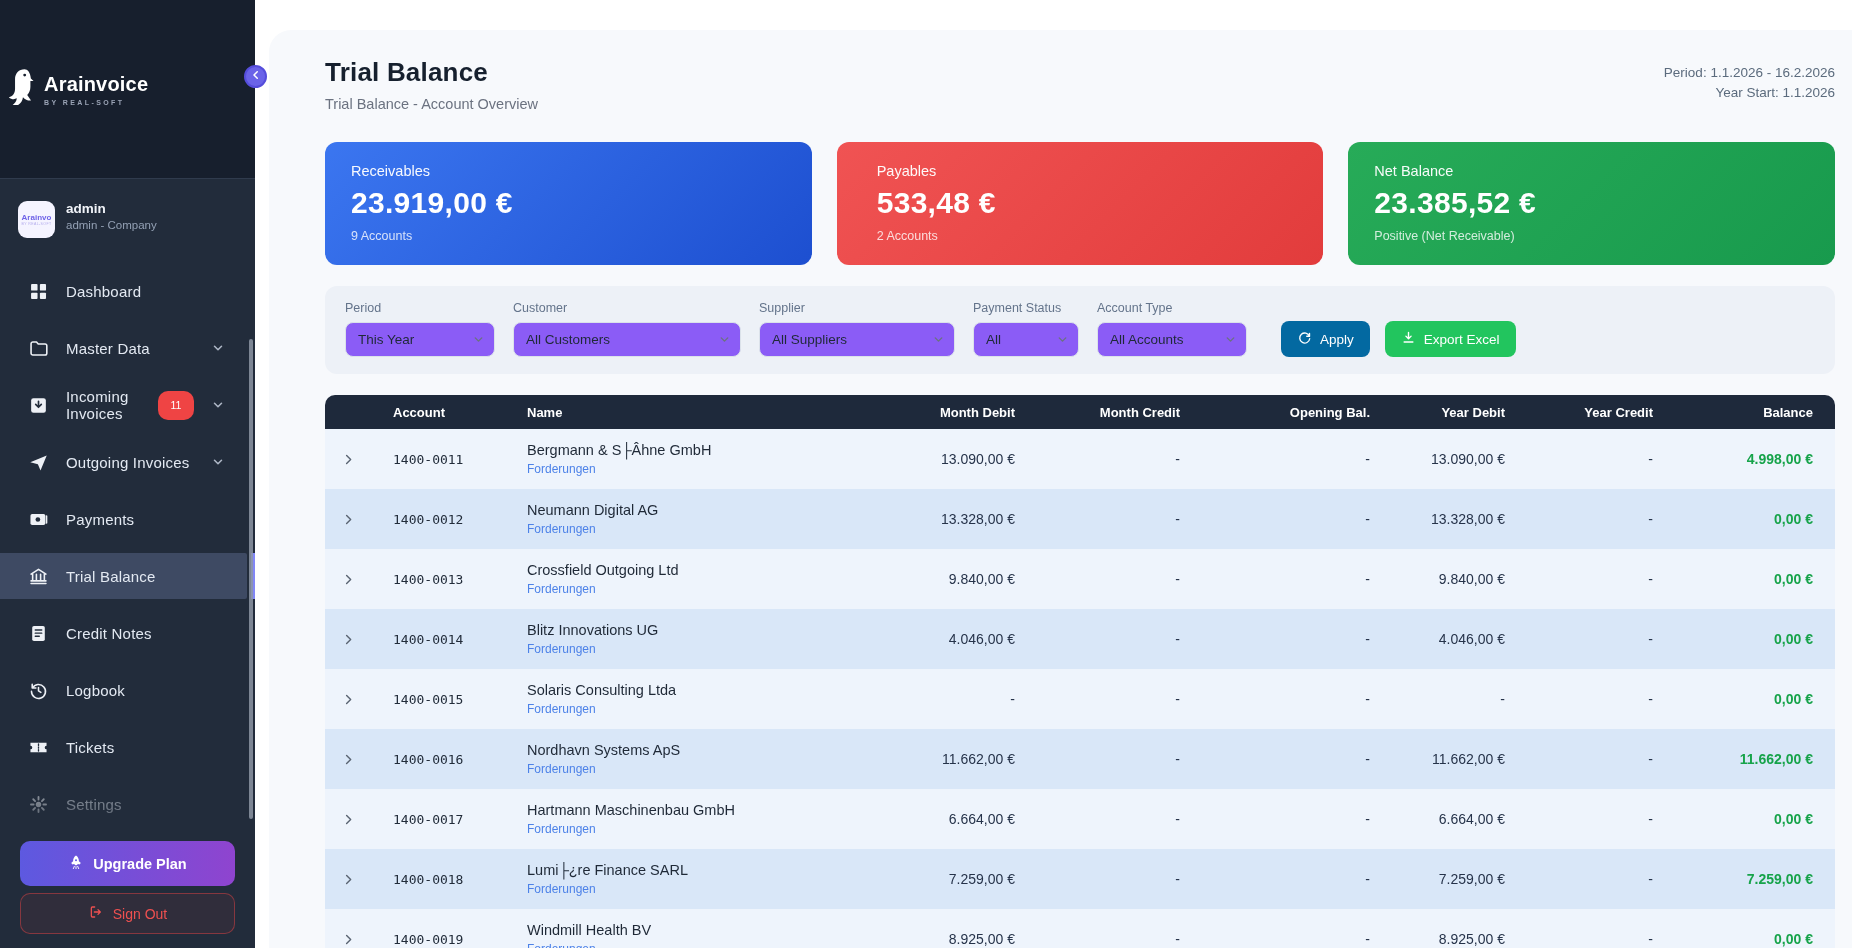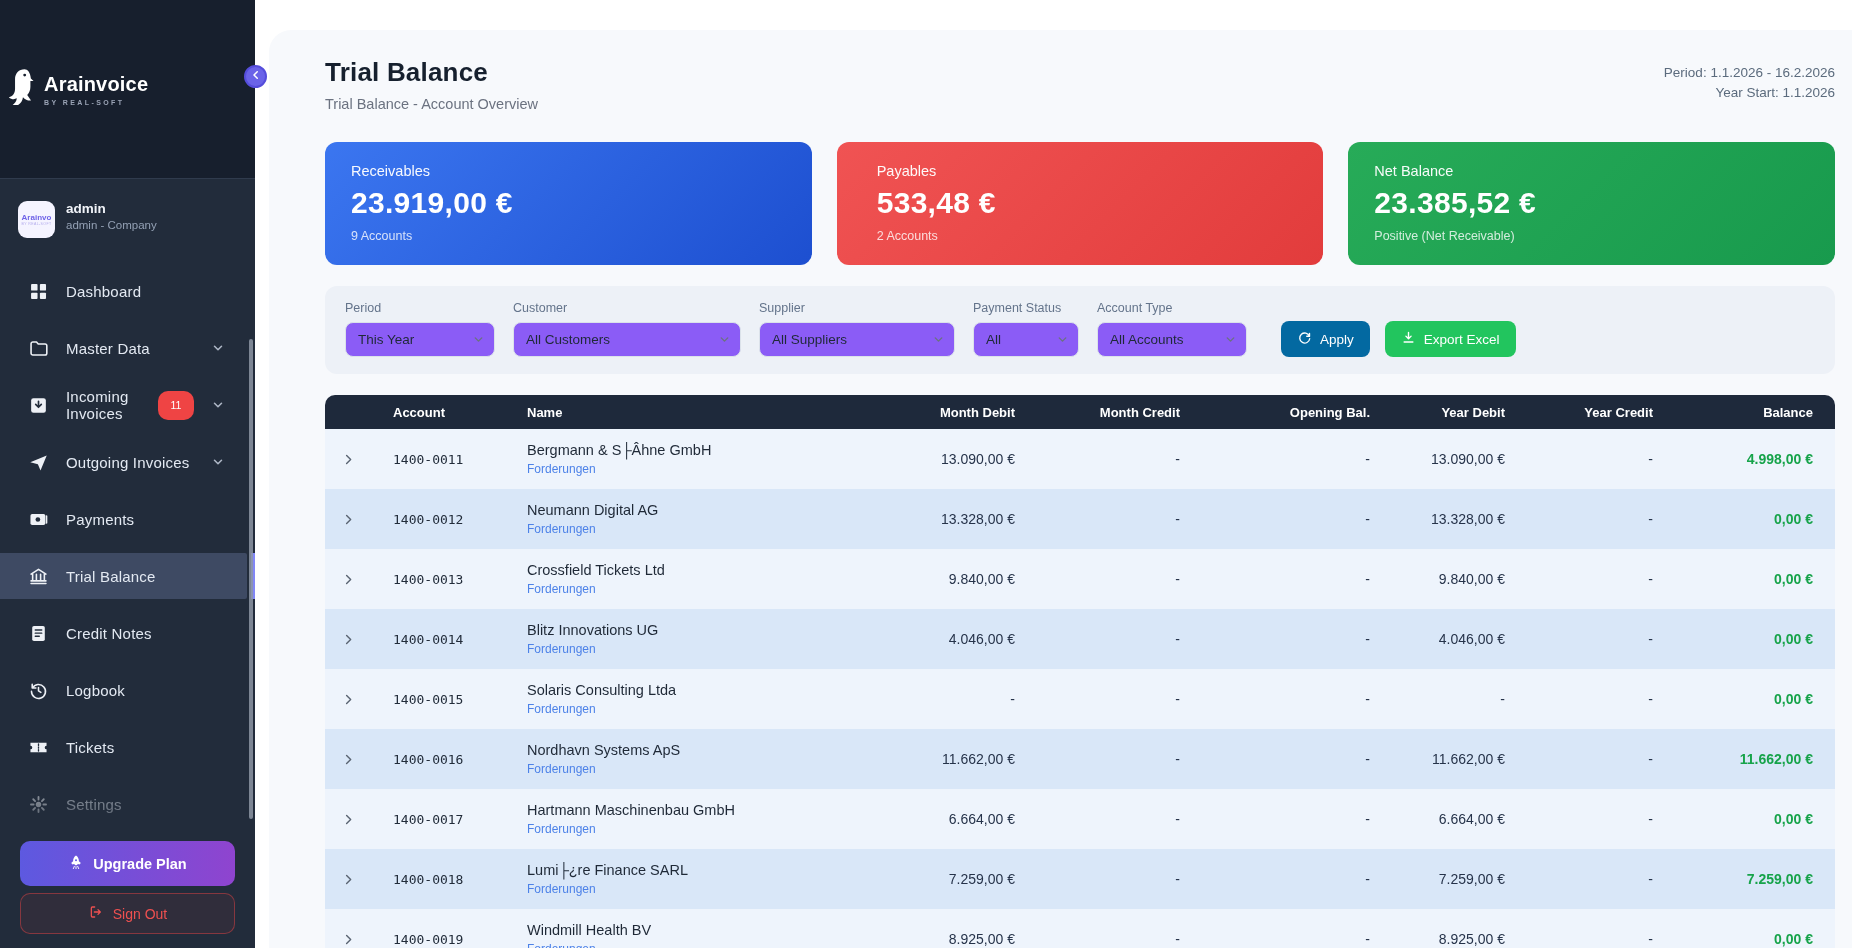--- a/index.html
+++ b/index.html
@@ -440,21 +440,21 @@
     <div class="td num bal">0,00 €</div>
   </div>
         <div class="trow drow odd">
     <div class="td chev">
             <svg viewBox="0 0 24 24">
               <path fill="none" stroke="currentColor" stroke-linecap="round" stroke-linejoin="round" stroke-width="2.6" d="m8.5 4.5 7.5 7.5-7.5 7.5"></path>
             </svg>
           </div>
     <div class="td acc">1400-0013</div>
     <div class="td nm">
-      <div class="nm1">Crossfield Tickets Ltd</div>
+      <div class="nm1">Crossfield Outgoing Ltd</div>
       <div class="nm2">Forderungen</div>
     </div>
     <div class="td num">9.840,00 €</div>
     <div class="td num">-</div>
     <div class="td num">-</div>
     <div class="td num">9.840,00 €</div>
     <div class="td num">-</div>
     <div class="td num bal">0,00 €</div>
   </div>
         <div class="trow drow even">

